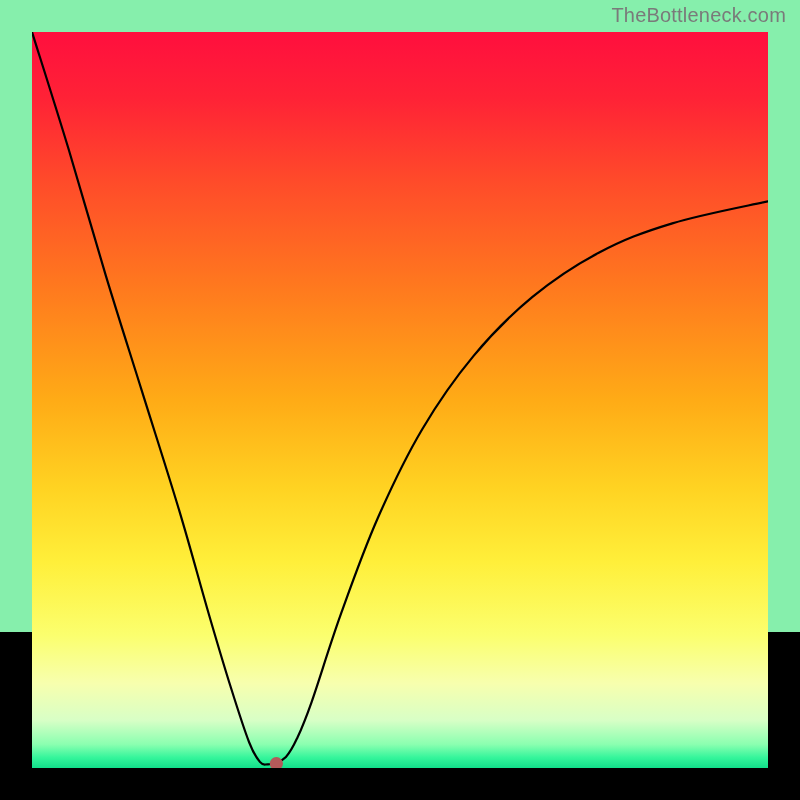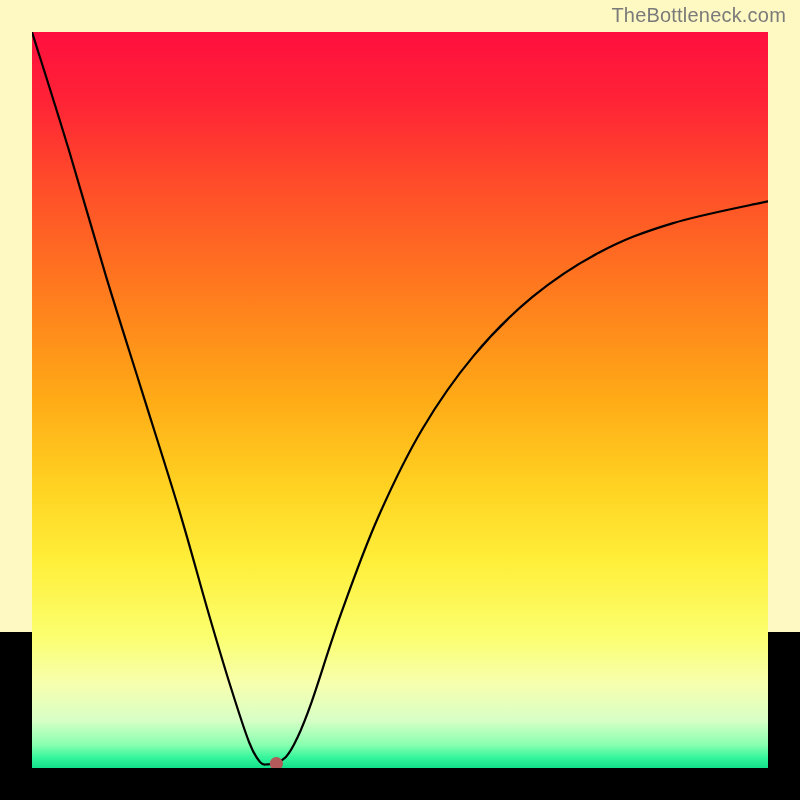--- a/index.html
+++ b/index.html
@@ -8,21 +8,21 @@
     width: 800px;
     height: 800px;
     background: #000;
     overflow: hidden;
     font-family: Arial, Helvetica, sans-serif;
   }
   .stage {
     position: relative;
     width: 800px;
     height: 632px;
-    background: #fef9c3;
+    background: #86efac;
   }
   .watermark {
     position: absolute;
     top: 4px;
     right: 14px;
     color: #7a7a7a;
     font-size: 20px;
     letter-spacing: 0.2px;
     font-weight: 400;
     z-index: 10;

